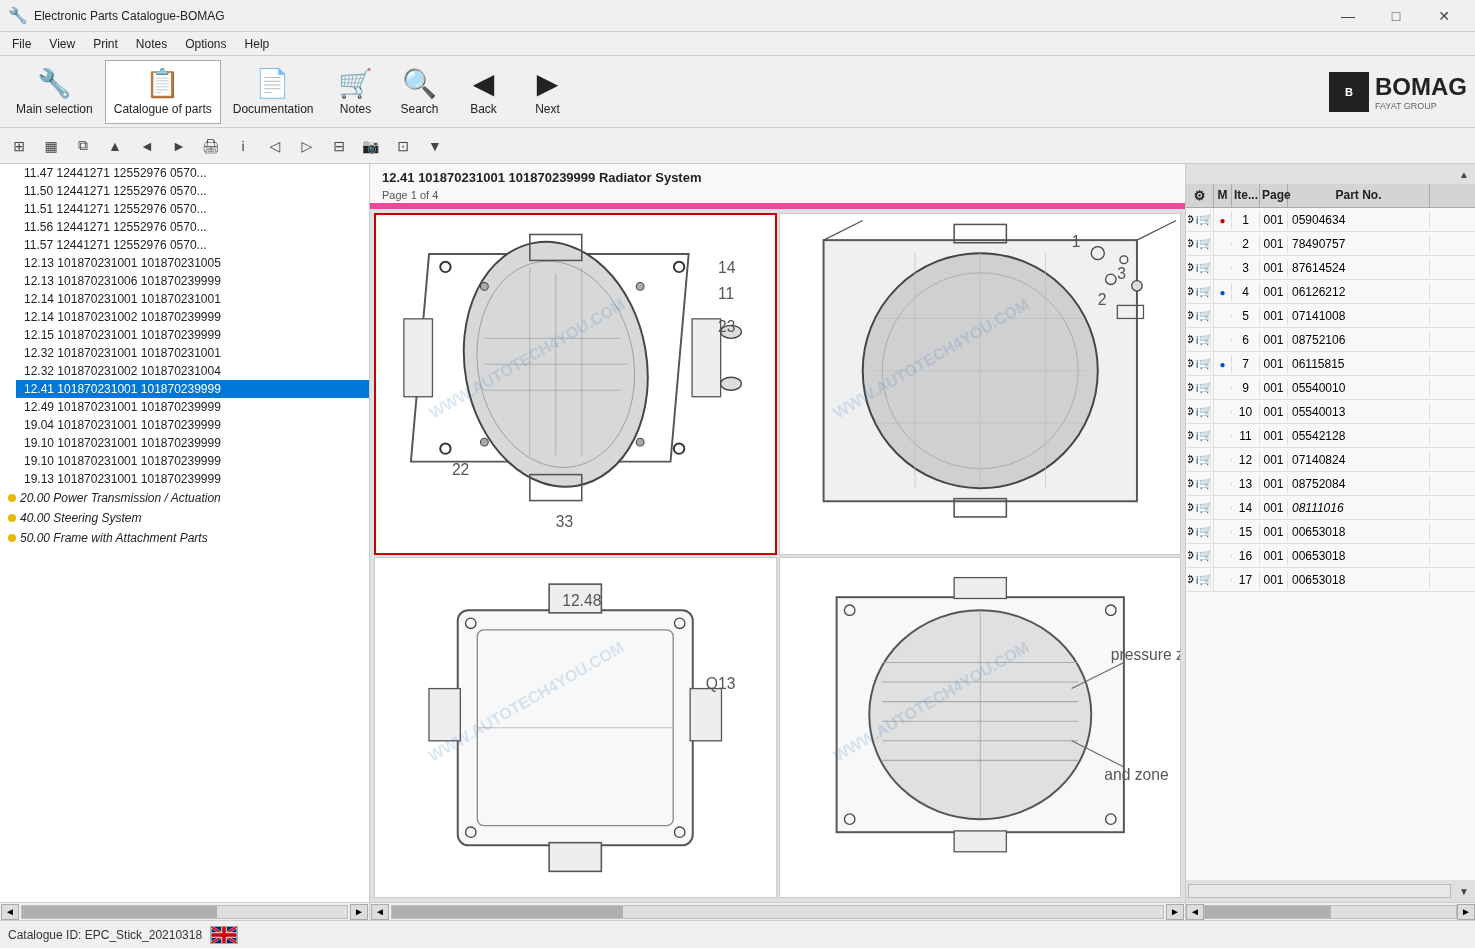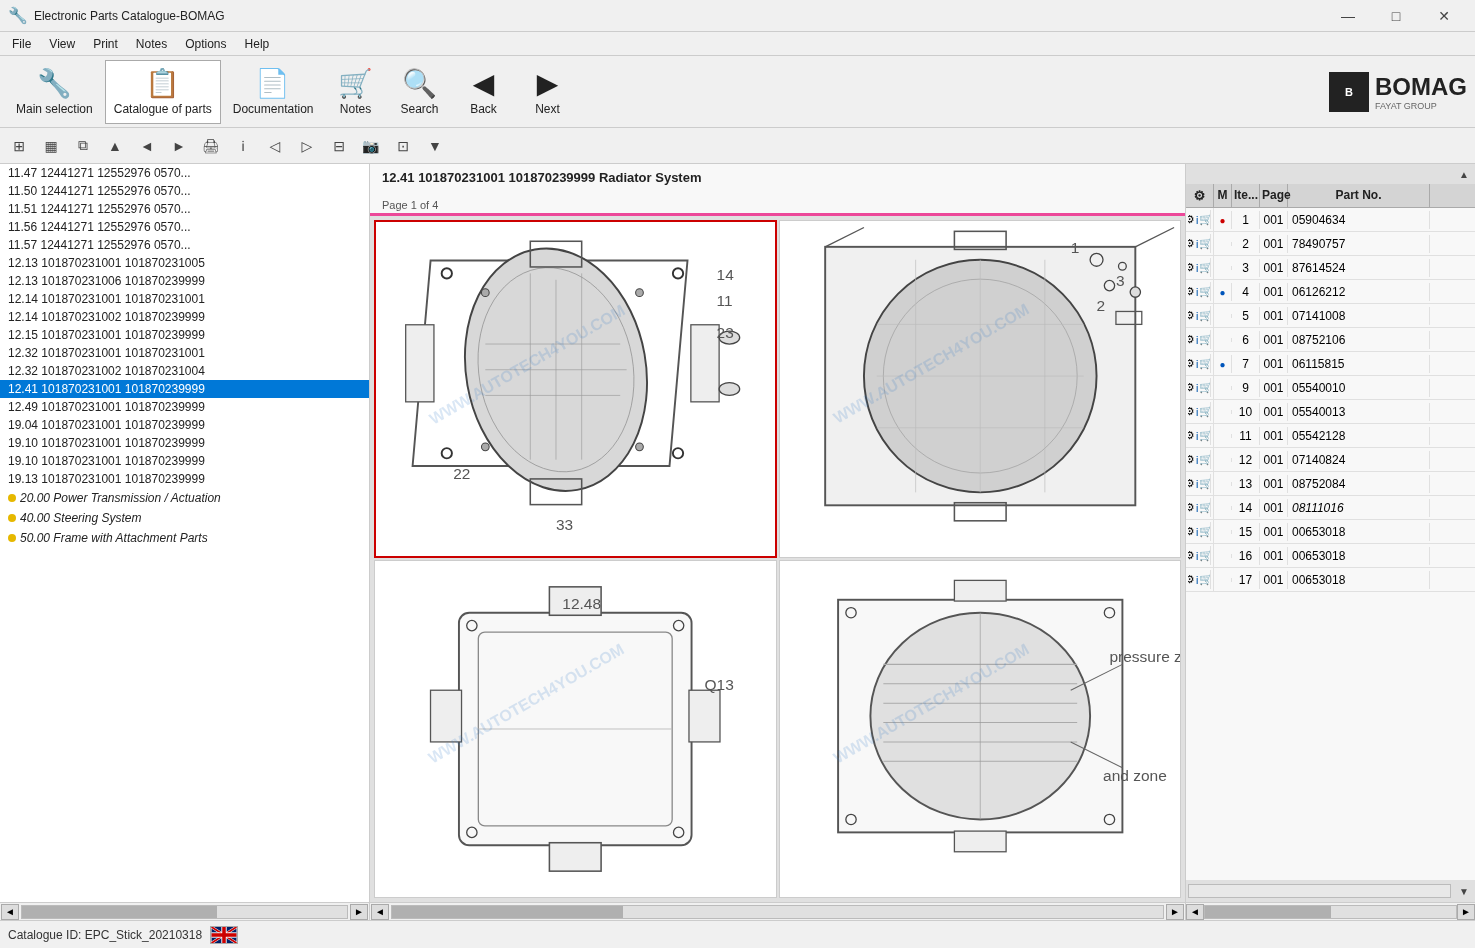--- a/index.html
+++ b/index.html
@@ -104,20 +104,21 @@
       overflow-y: auto;
       font-size: 11px;
     }
     .list-item {
       padding: 2px 8px;
       cursor: pointer;
       white-space: nowrap;
       overflow: hidden;
       text-overflow: ellipsis;
       color: #222;
+      margin-left: 16px;
     }
     .list-item.selected { background: #0078d7; color: #fff; }
     .list-item-group {
       padding: 3px 8px;
       cursor: pointer;
       display: flex;
       align-items: center;
       gap: 4px;
       font-size: 11px;
       color: #222;
@@ -132,24 +133,24 @@
     .center-panel {
       flex: 1;
       background: #fff;
       display: flex;
       flex-direction: column;
       overflow: hidden;
     }
     .center-header {
       padding: 6px 12px 2px;
       background: #f8f8f8;
-      border-bottom: 3px solid #ec4899;
+      border-bottom: 6px solid #ec4899;
     }
     .center-title { font-size: 13px; font-weight: bold; color: #222; }
-    .center-page { font-size: 11px; color: #555; margin-top: 14px; }
+    .center-page { font-size: 11px; color: #555; margin-top: 4px; }
     .center-images {
       flex: 1;
       display: grid;
       grid-template-columns: 1fr 1fr;
       grid-template-rows: 1fr 1fr;
       gap: 2px;
       padding: 4px;
       background: #e0e0e0;
       overflow: hidden;
       position: relative;

